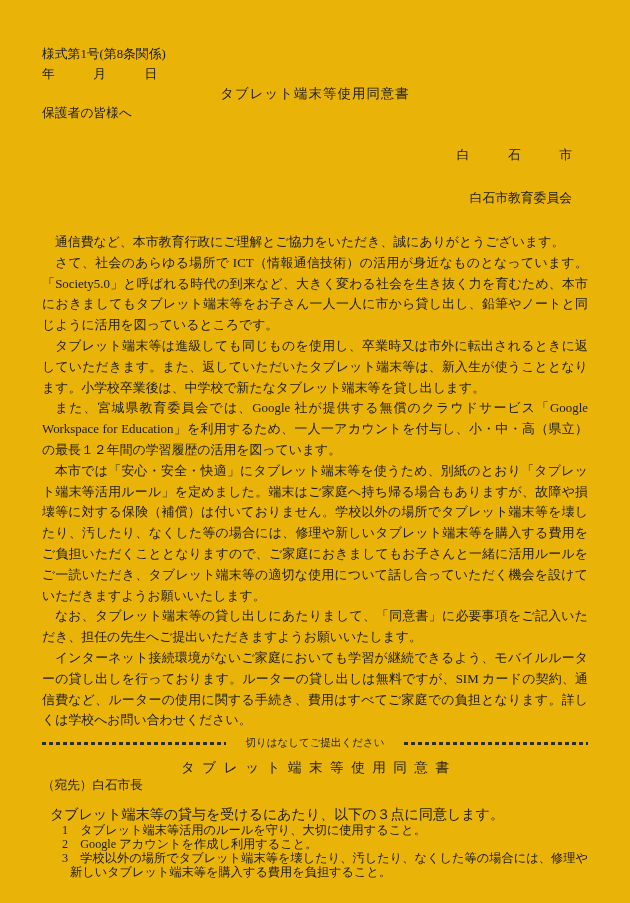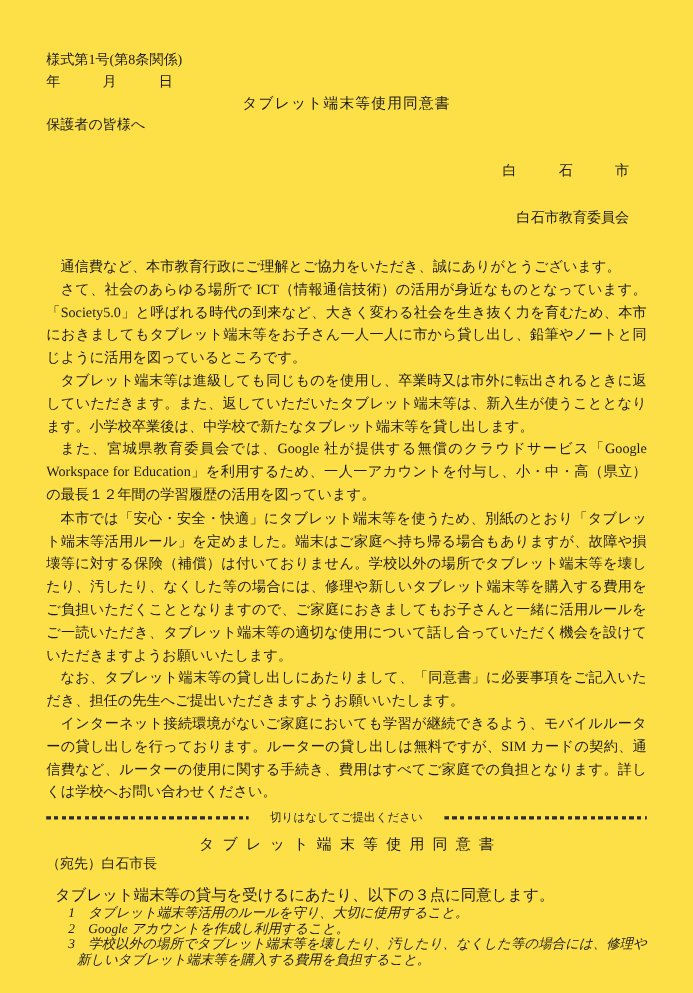--- a/index.html
+++ b/index.html
@@ -1,20 +1,20 @@
 <!DOCTYPE html>
 <html lang="ja"><head>
 <meta charset="utf-8">
 <style>
   html,body{margin:0;padding:0;background:#e8e8e8;}
   .page{
     position:relative;
     width:630px;height:903px;
     margin:0 auto;
-    background:#fde047;
+    background:#eab308;
     box-sizing:border-box;
     padding:46px 42px 0 42px;
     font-family:"Liberation Serif","DejaVu Serif",serif;
     color:#1b1b1b;
     overflow:hidden;
   }
   
   .form-number{font-size:12.8px;line-height:17px;}
   .date-line{font-size:12.8px;line-height:17px;padding-right:16px;margin-top:3px;}
   .doc-title{font-size:13.4px;line-height:18px;text-align:center;margin-top:2px;letter-spacing:0.08em;}
@@ -41,21 +41,21 @@
   }
   .cutline-label{font-size:10.5px;color:#222;white-space:nowrap;flex:0 0 auto;}
   
   .consent-title{
     font-size:13.6px;line-height:18px;text-align:center;
     letter-spacing:0.55em;text-indent:0.55em;
     margin-top:9px;
   }
   .addressee{font-size:12.6px;line-height:16px;}
   .consent-intro{font-size:14px;line-height:15px;margin-top:14px;padding-left:8px;}
-  .consent-list{margin:2px 0 4px 0;padding:0;list-style:none;font-style:italic;}
+  .consent-list{margin:2px 0 4px 0;padding:0;list-style:none;}
   .consent-list li{
     font-size:12.2px;line-height:13.8px;
     padding-left:28px;text-indent:-8px;
     text-align:justify;
   }
   
   .fields{margin-top:24px;font-size:12.8px;}
   .field-row{display:flex;align-items:flex-end;height:18px;margin-top:17px;}
   .field-row:first-child{margin-top:0;}
   .fline{

